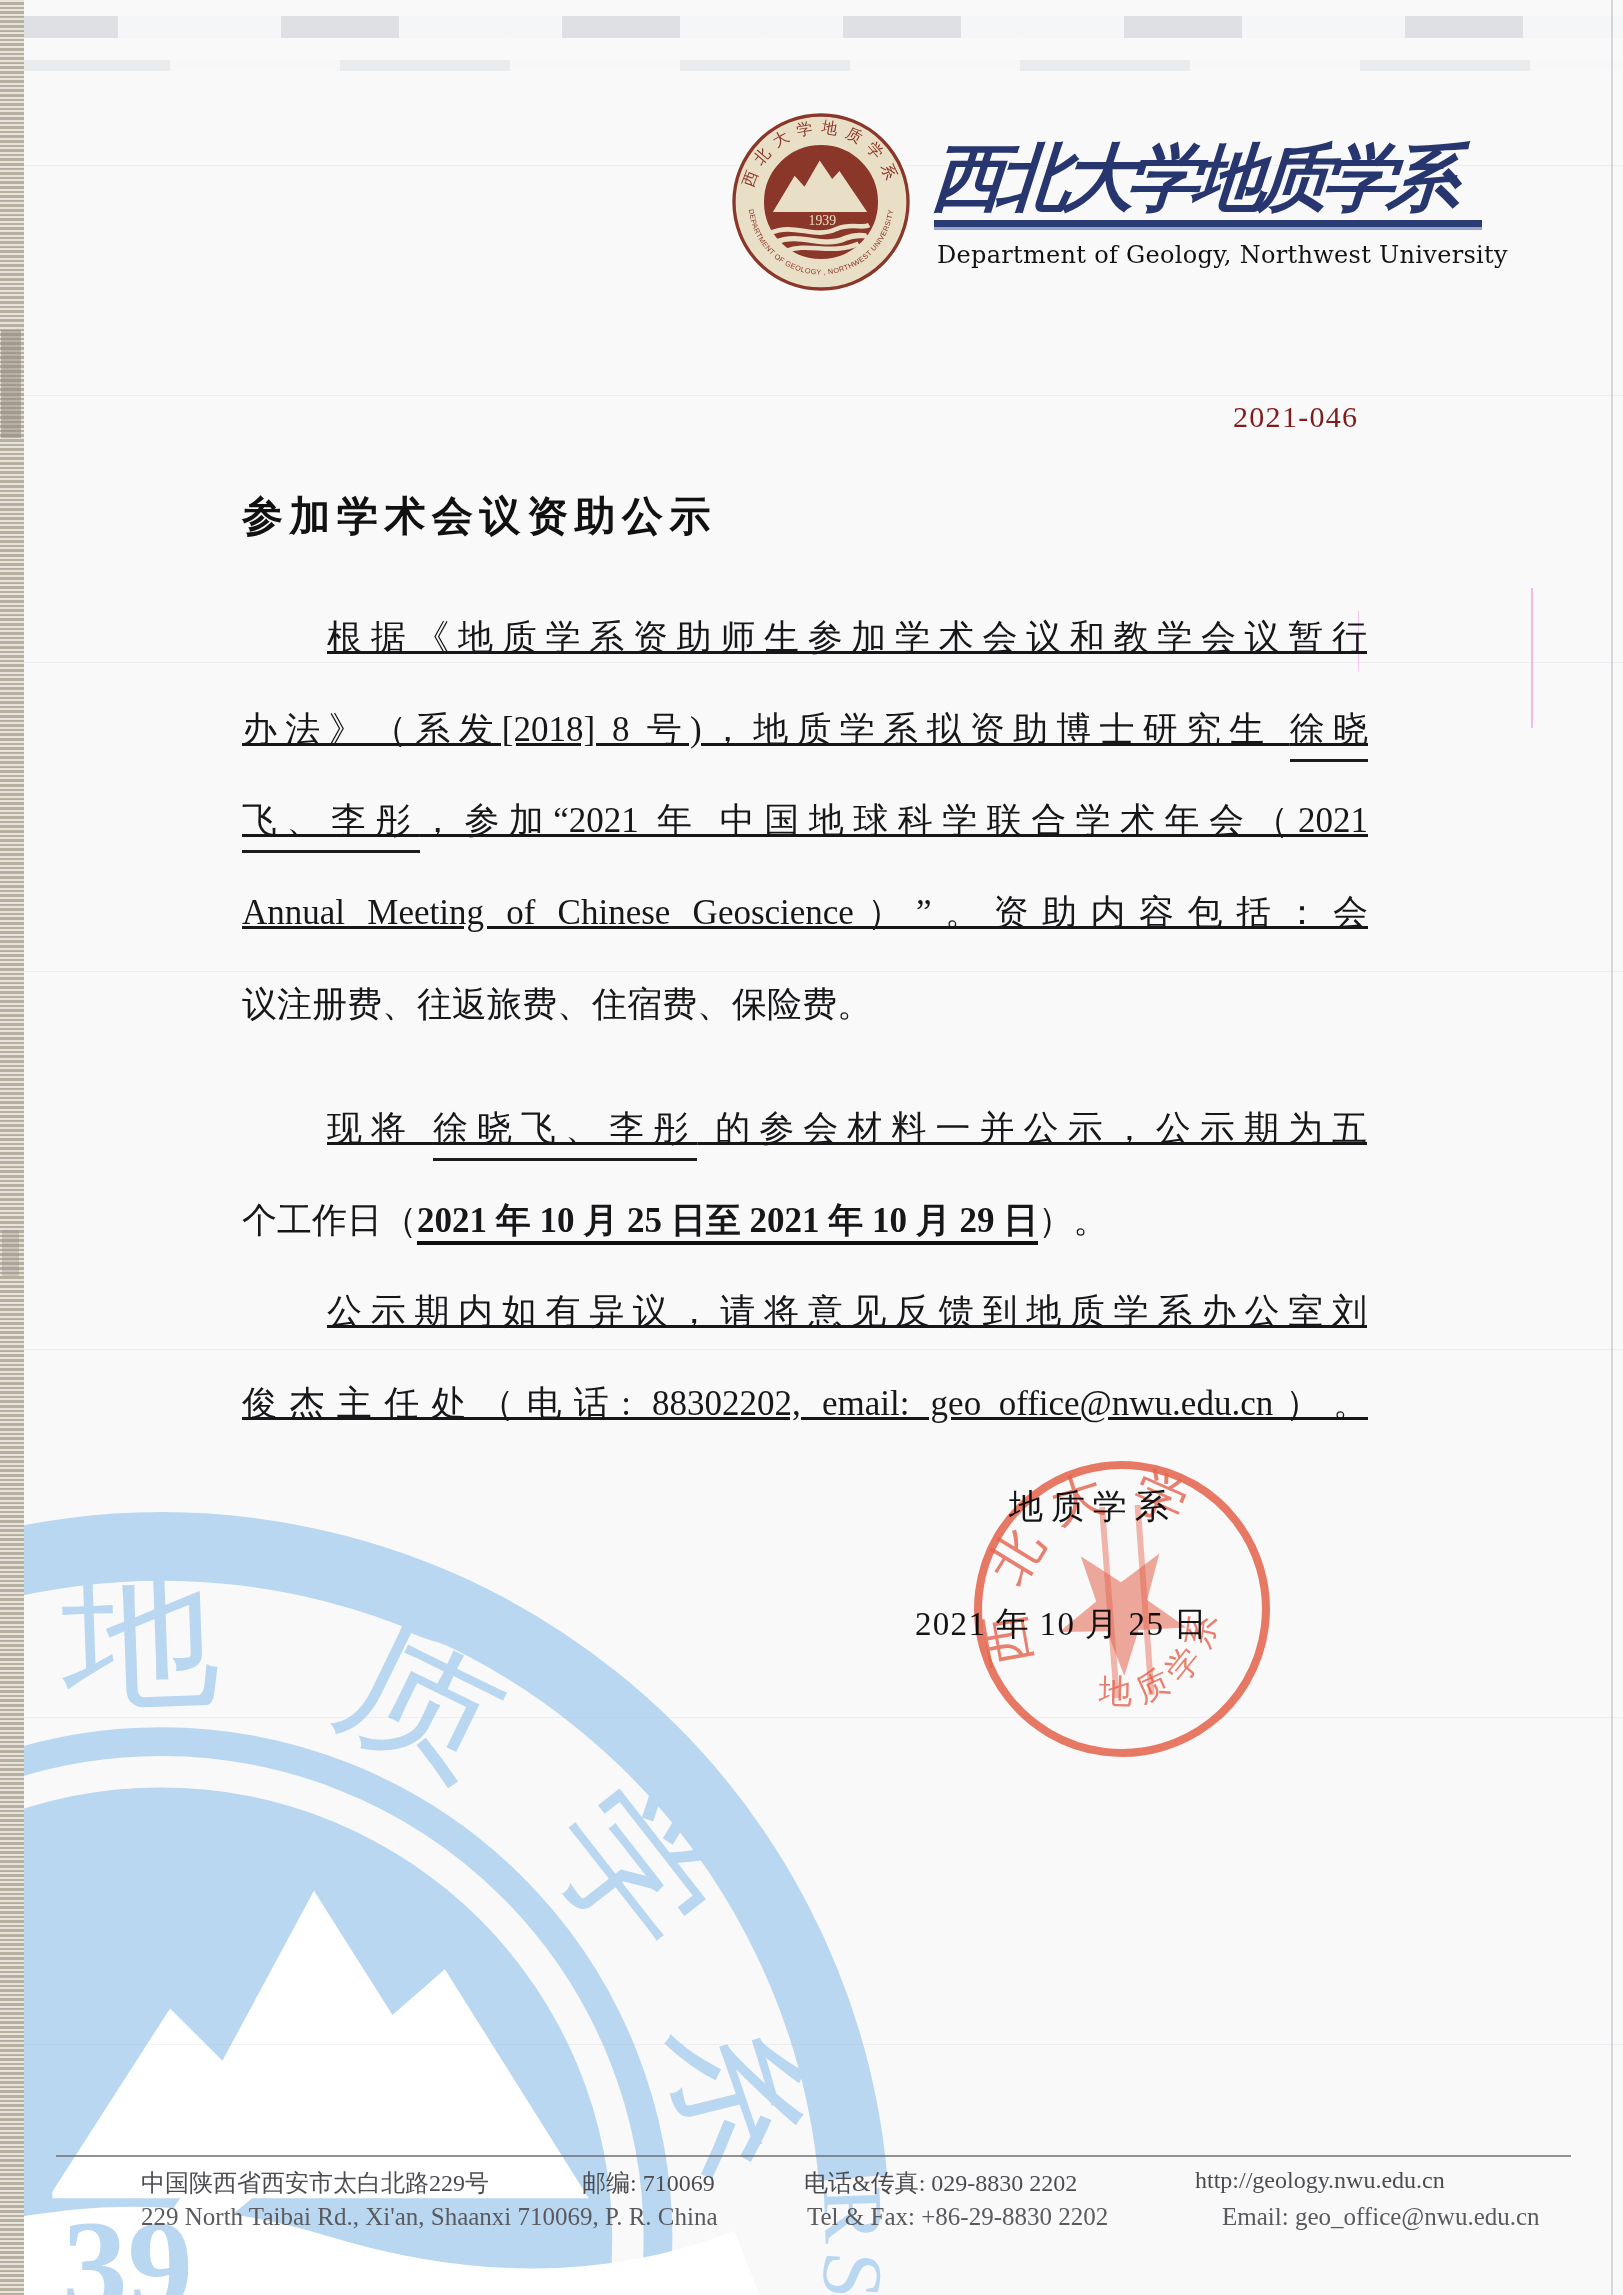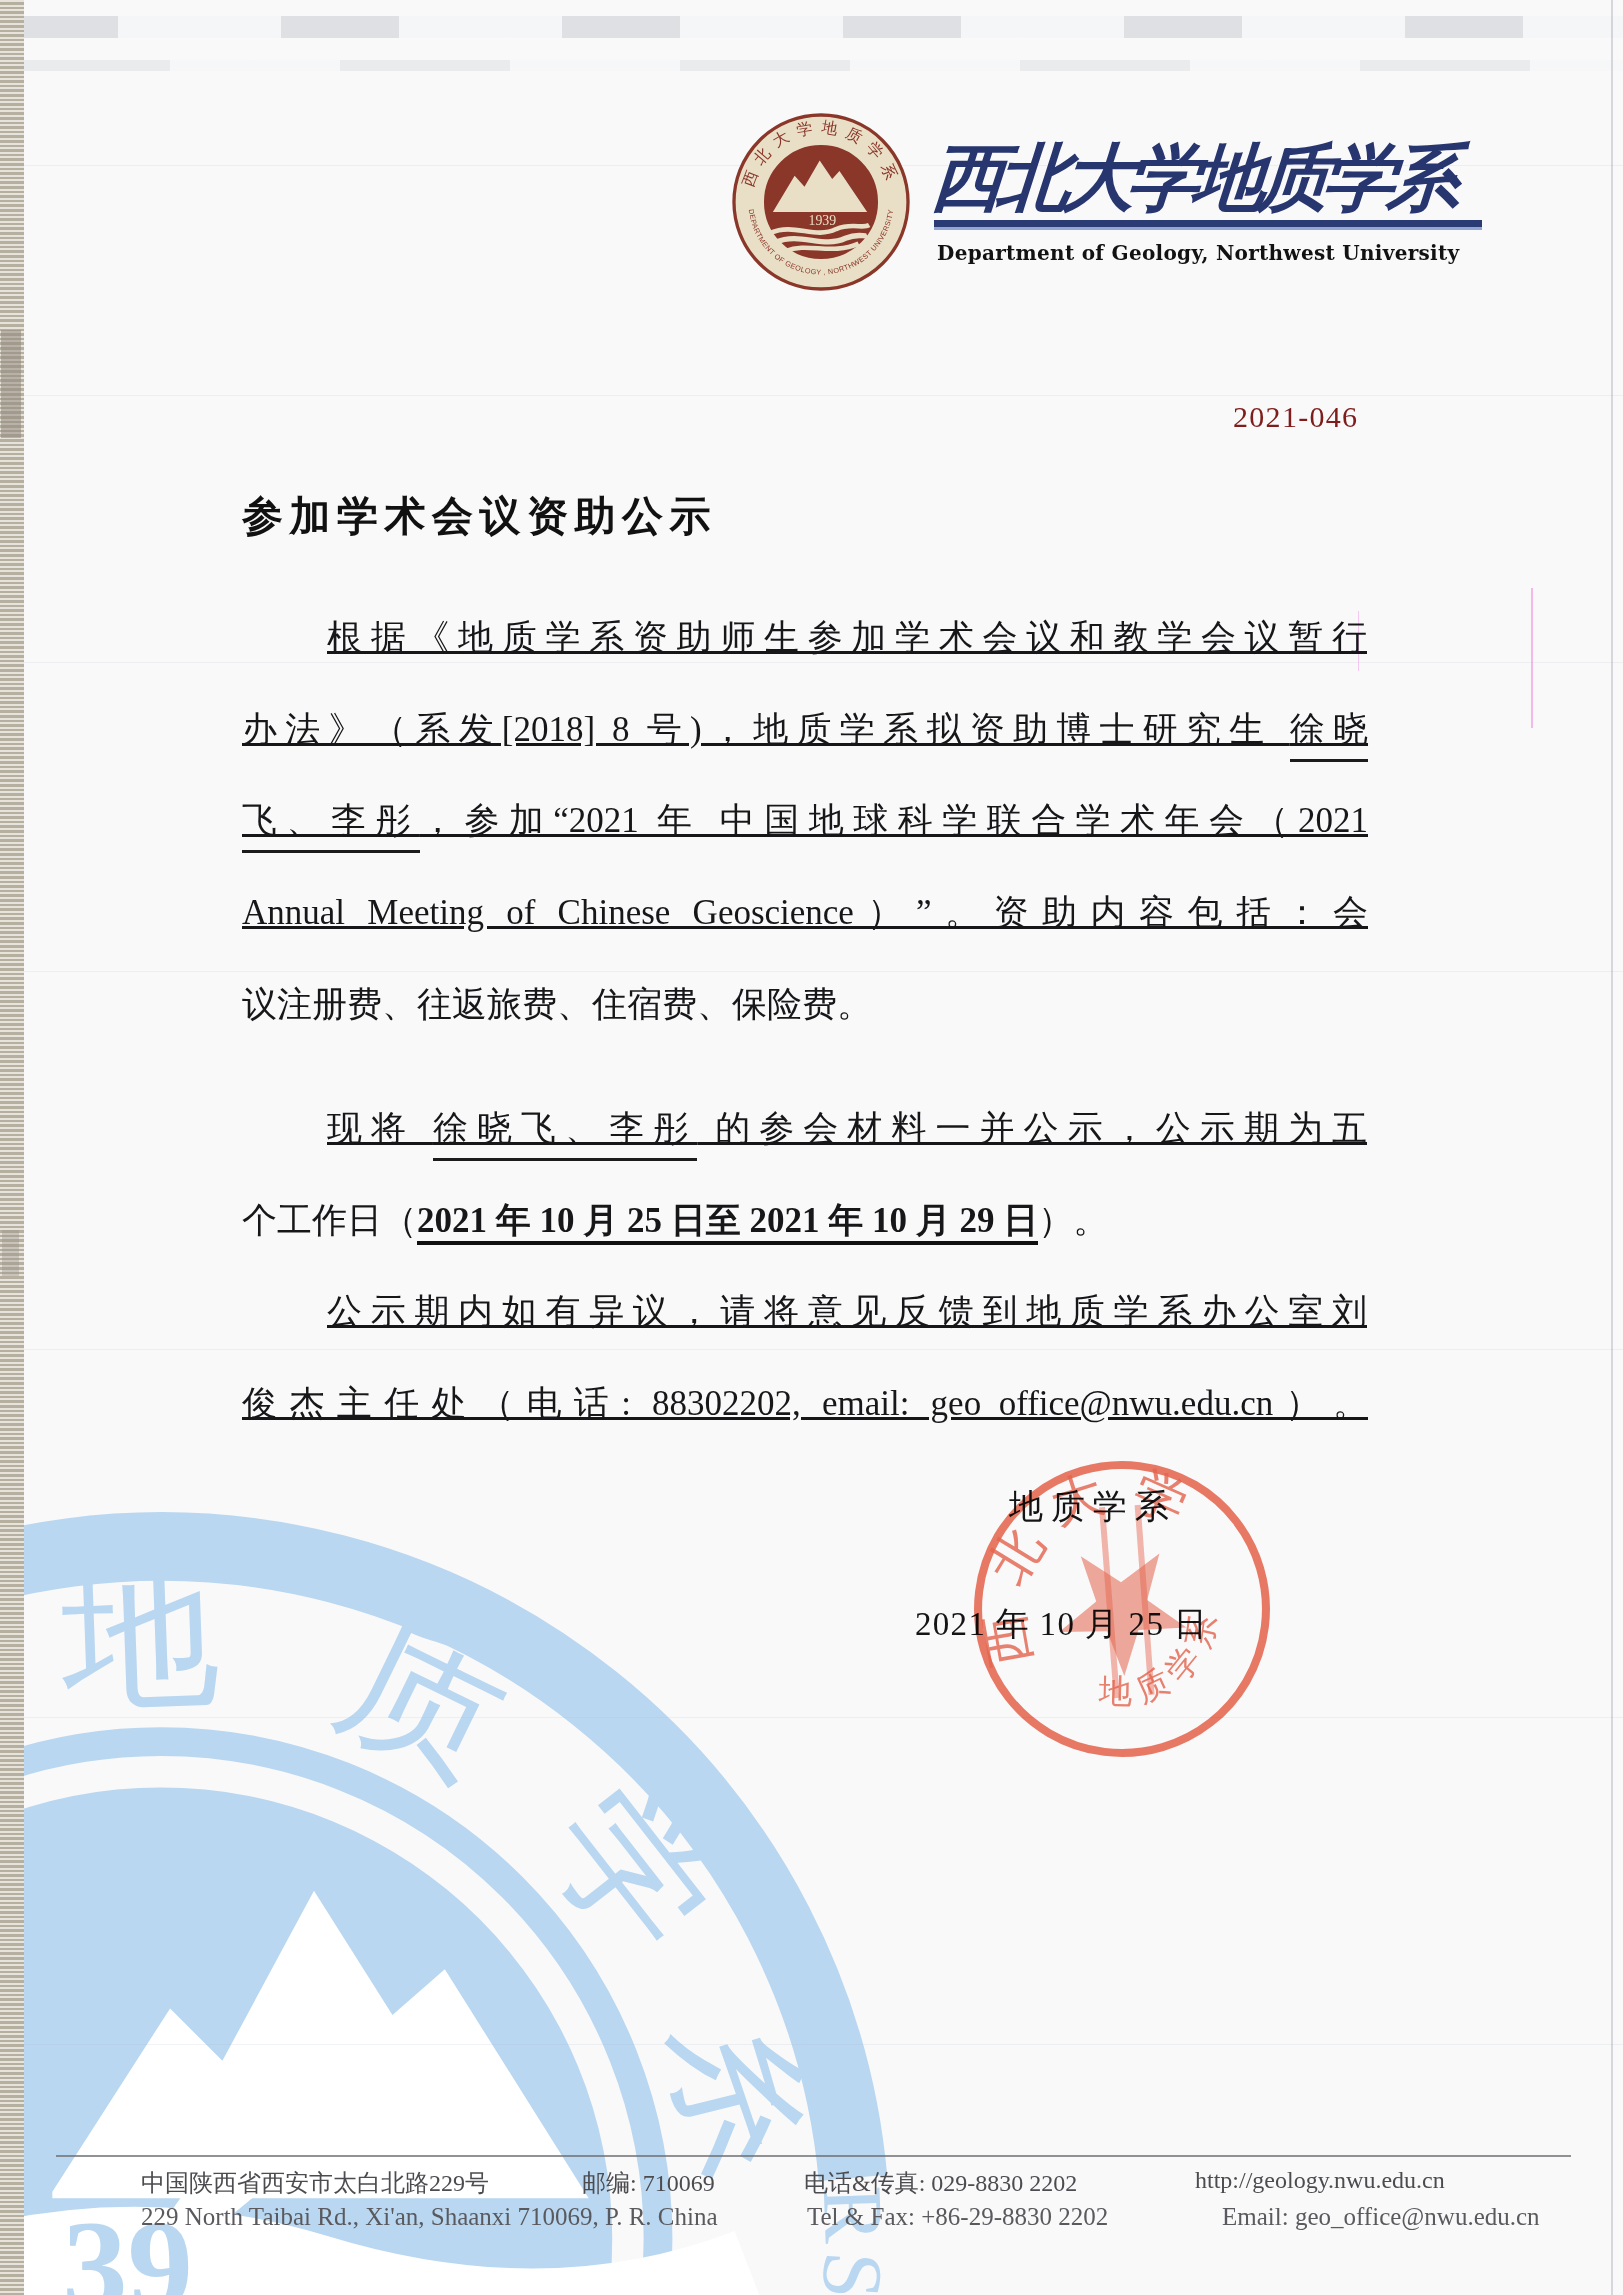--- a/index.html
+++ b/index.html
@@ -39,21 +39,21 @@
     font-size:73px;font-weight:bold;font-style:italic;color:#27366e;
     letter-spacing:-7.9px;white-space:nowrap;transform:skewX(-4deg);
   }
   .brand-rule{
     position:absolute;left:934px;top:220px;width:548px;height:7.2px;z-index:10;
     background:#2b3b73;border-bottom:3.3px solid #93a6d4;
   }
   .brand-en{
     position:absolute;left:937px;top:241px;width:537px;z-index:10;
     font-family:"DejaVu Serif","Liberation Serif",serif;
-    font-size:20px;font-weight:bold;color:#121212;letter-spacing:0.3px;white-space:nowrap;
+    font-size:24px;font-weight:normal;color:#121212;letter-spacing:0.3px;white-space:nowrap;
   }
   
   .doc-number{position:absolute;left:1233px;top:400px;font-size:30px;color:#7f1d1d;z-index:10;letter-spacing:1.3px;}
   .doc-title{
     position:absolute;left:242px;top:489px;width:1126px;z-index:10;
     font-size:41px;font-weight:bold;letter-spacing:6.5px;color:#111;
   }
   
   .bl{
     position:absolute;left:242px;width:1126px;height:92px;line-height:92px;

